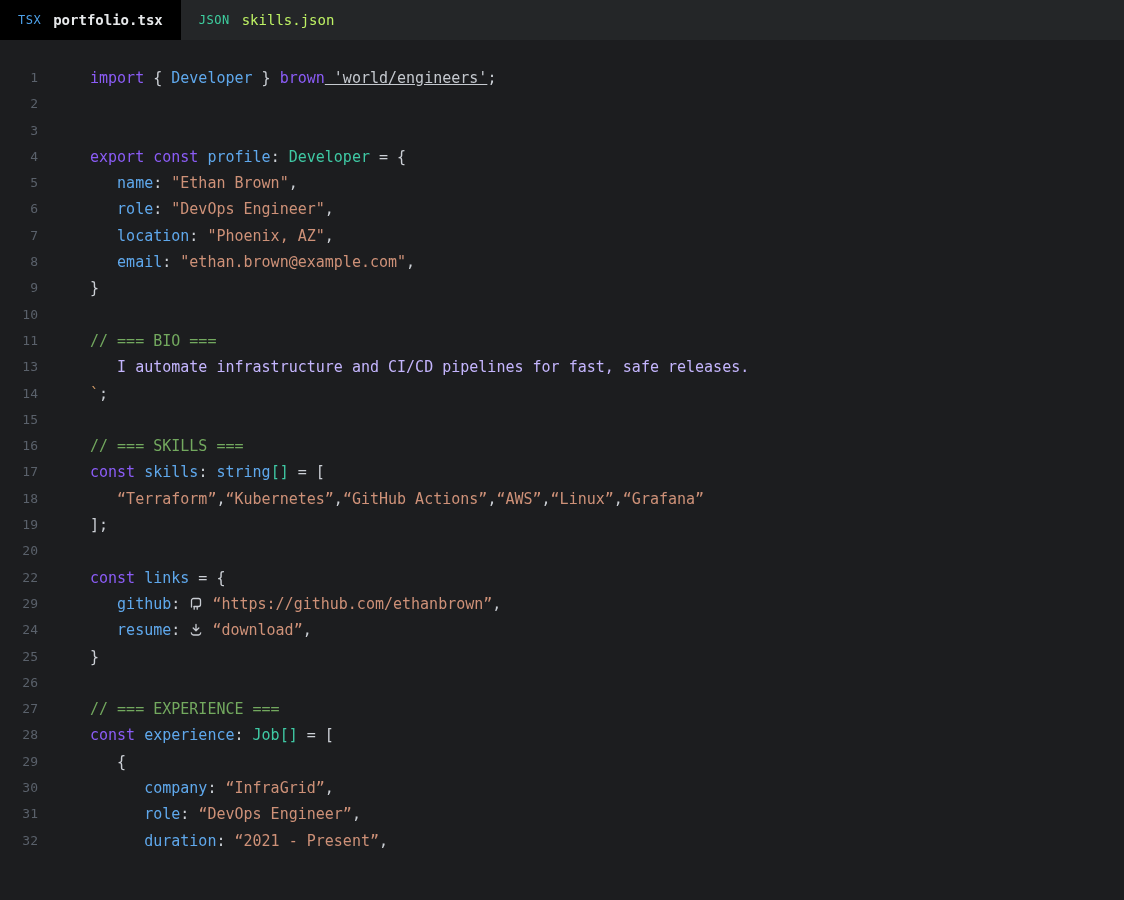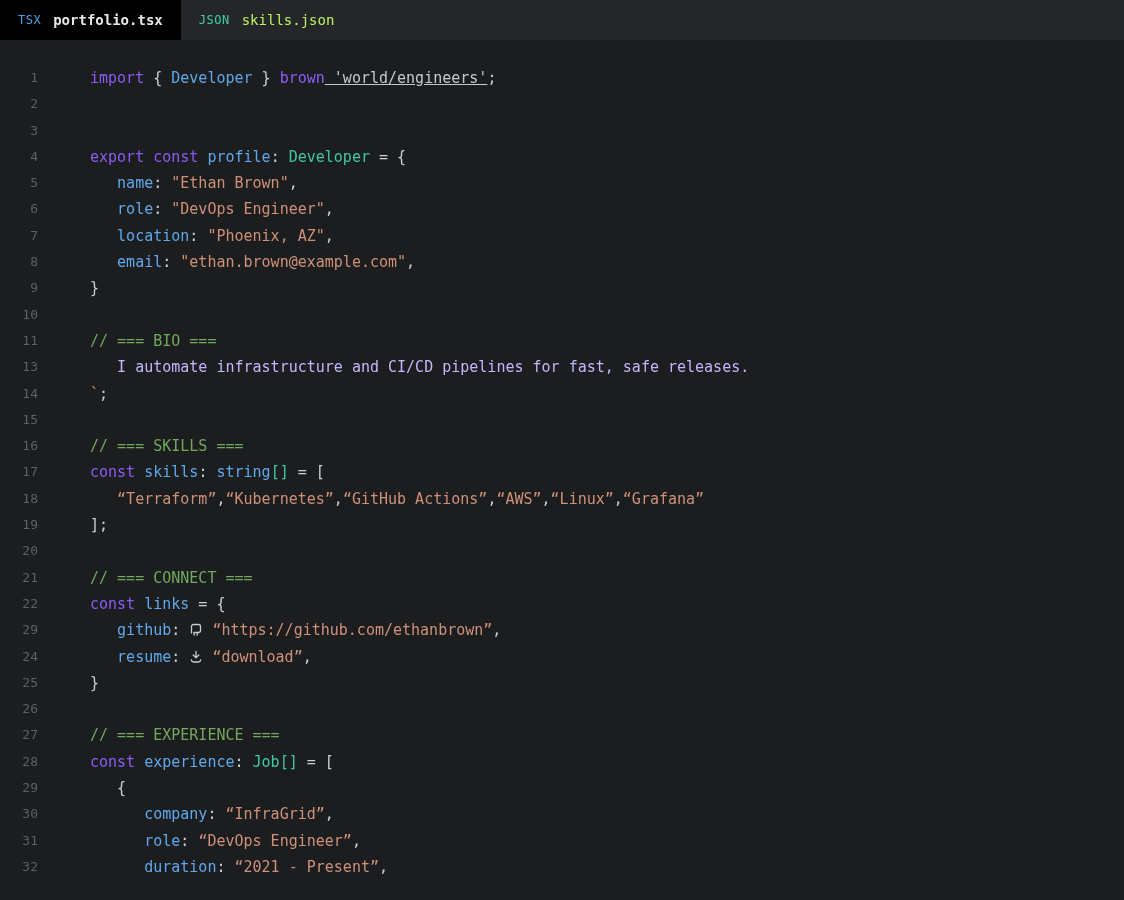--- a/index.html
+++ b/index.html
@@ -76,21 +76,20 @@
     <div class="line"><span class="ln">10</span><span class="code"></span></div>
     <div class="line"><span class="ln">11</span><span class="code"><span class="tk-com">// === BIO ===</span></span></div>
     <div class="line"><span class="ln">13</span><span class="code"><span class="tk-txt">   I automate infrastructure and CI/CD pipelines for fast, safe releases.</span></span></div>
     <div class="line"><span class="ln">14</span><span class="code"><span class="tk-at">`</span><span class="tk-pun">;</span></span></div>
     <div class="line"><span class="ln">15</span><span class="code"></span></div>
     <div class="line"><span class="ln">16</span><span class="code"><span class="tk-com">// === SKILLS ===</span></span></div>
     <div class="line"><span class="ln">17</span><span class="code"><span class="tk-kw">const</span><span class="tk-pun"> </span><span class="tk-id">skills</span><span class="tk-pun">: </span><span class="tk-id">string</span><span class="tk-type">[]</span><span class="tk-pun"> = [</span></span></div>
     <div class="line"><span class="ln">18</span><span class="code"><span class="tk-pun">   </span><span class="tk-str">“Terraform”</span><span class="tk-pun">,</span><span class="tk-str">“Kubernetes”</span><span class="tk-pun">,</span><span class="tk-str">“GitHub Actions”</span><span class="tk-pun">,</span><span class="tk-str">“AWS”</span><span class="tk-pun">,</span><span class="tk-str">“Linux”</span><span class="tk-pun">,</span><span class="tk-str">“Grafana”</span></span></div>
     <div class="line"><span class="ln">19</span><span class="code"><span class="tk-pun">];</span></span></div>
     <div class="line"><span class="ln">20</span><span class="code"></span></div>
-    <div class="line"><span class="ln">21</span><span class="code"><span class="tk-com">// === CONNECT ===</span></span></div>
     <div class="line"><span class="ln">22</span><span class="code"><span class="tk-kw">const</span><span class="tk-pun"> </span><span class="tk-id">links</span><span class="tk-pun"> = {</span></span></div>
     <div class="line"><span class="ln">29</span><span class="code"><span class="tk-pun">   </span><span class="tk-id">github</span><span class="tk-pun">: </span><span class="tk-icon"><svg width="14" height="15" viewBox="0 0 14 15" fill="none" stroke="currentColor" stroke-width="1.3" stroke-linecap="round">
             <path d="M2.5 11 V4.5 a2 2 0 0 1 2-2 h5 a2 2 0 0 1 2 2 v4 a2 2 0 0 1 -2 2 h-4.5"></path>
             <path d="M5.2 10.6 v2.6 M8.2 10.6 v2.6"></path>
           </svg></span><span class="tk-pun"> </span><span class="tk-str">“https://github.com/ethanbrown”</span><span class="tk-pun">,</span></span></div>
     <div class="line"><span class="ln">24</span><span class="code"><span class="tk-pun">   </span><span class="tk-id">resume</span><span class="tk-pun">: </span><span class="tk-icon"><svg width="14" height="15" viewBox="0 0 14 15" fill="none" stroke="currentColor" stroke-width="1.3" stroke-linecap="round" stroke-linejoin="round">
             <path d="M7 2.5 v6 M4.2 6 L7 8.8 L9.8 6"></path>
             <path d="M2.3 10.8 q0.5 2.2 2.2 2.2 h5 q1.7 0 2.2-2.2"></path>
           </svg></span><span class="tk-pun"> </span><span class="tk-str">“download”</span><span class="tk-pun">,</span></span></div>
     <div class="line"><span class="ln">25</span><span class="code"><span class="tk-pun">}</span></span></div>

